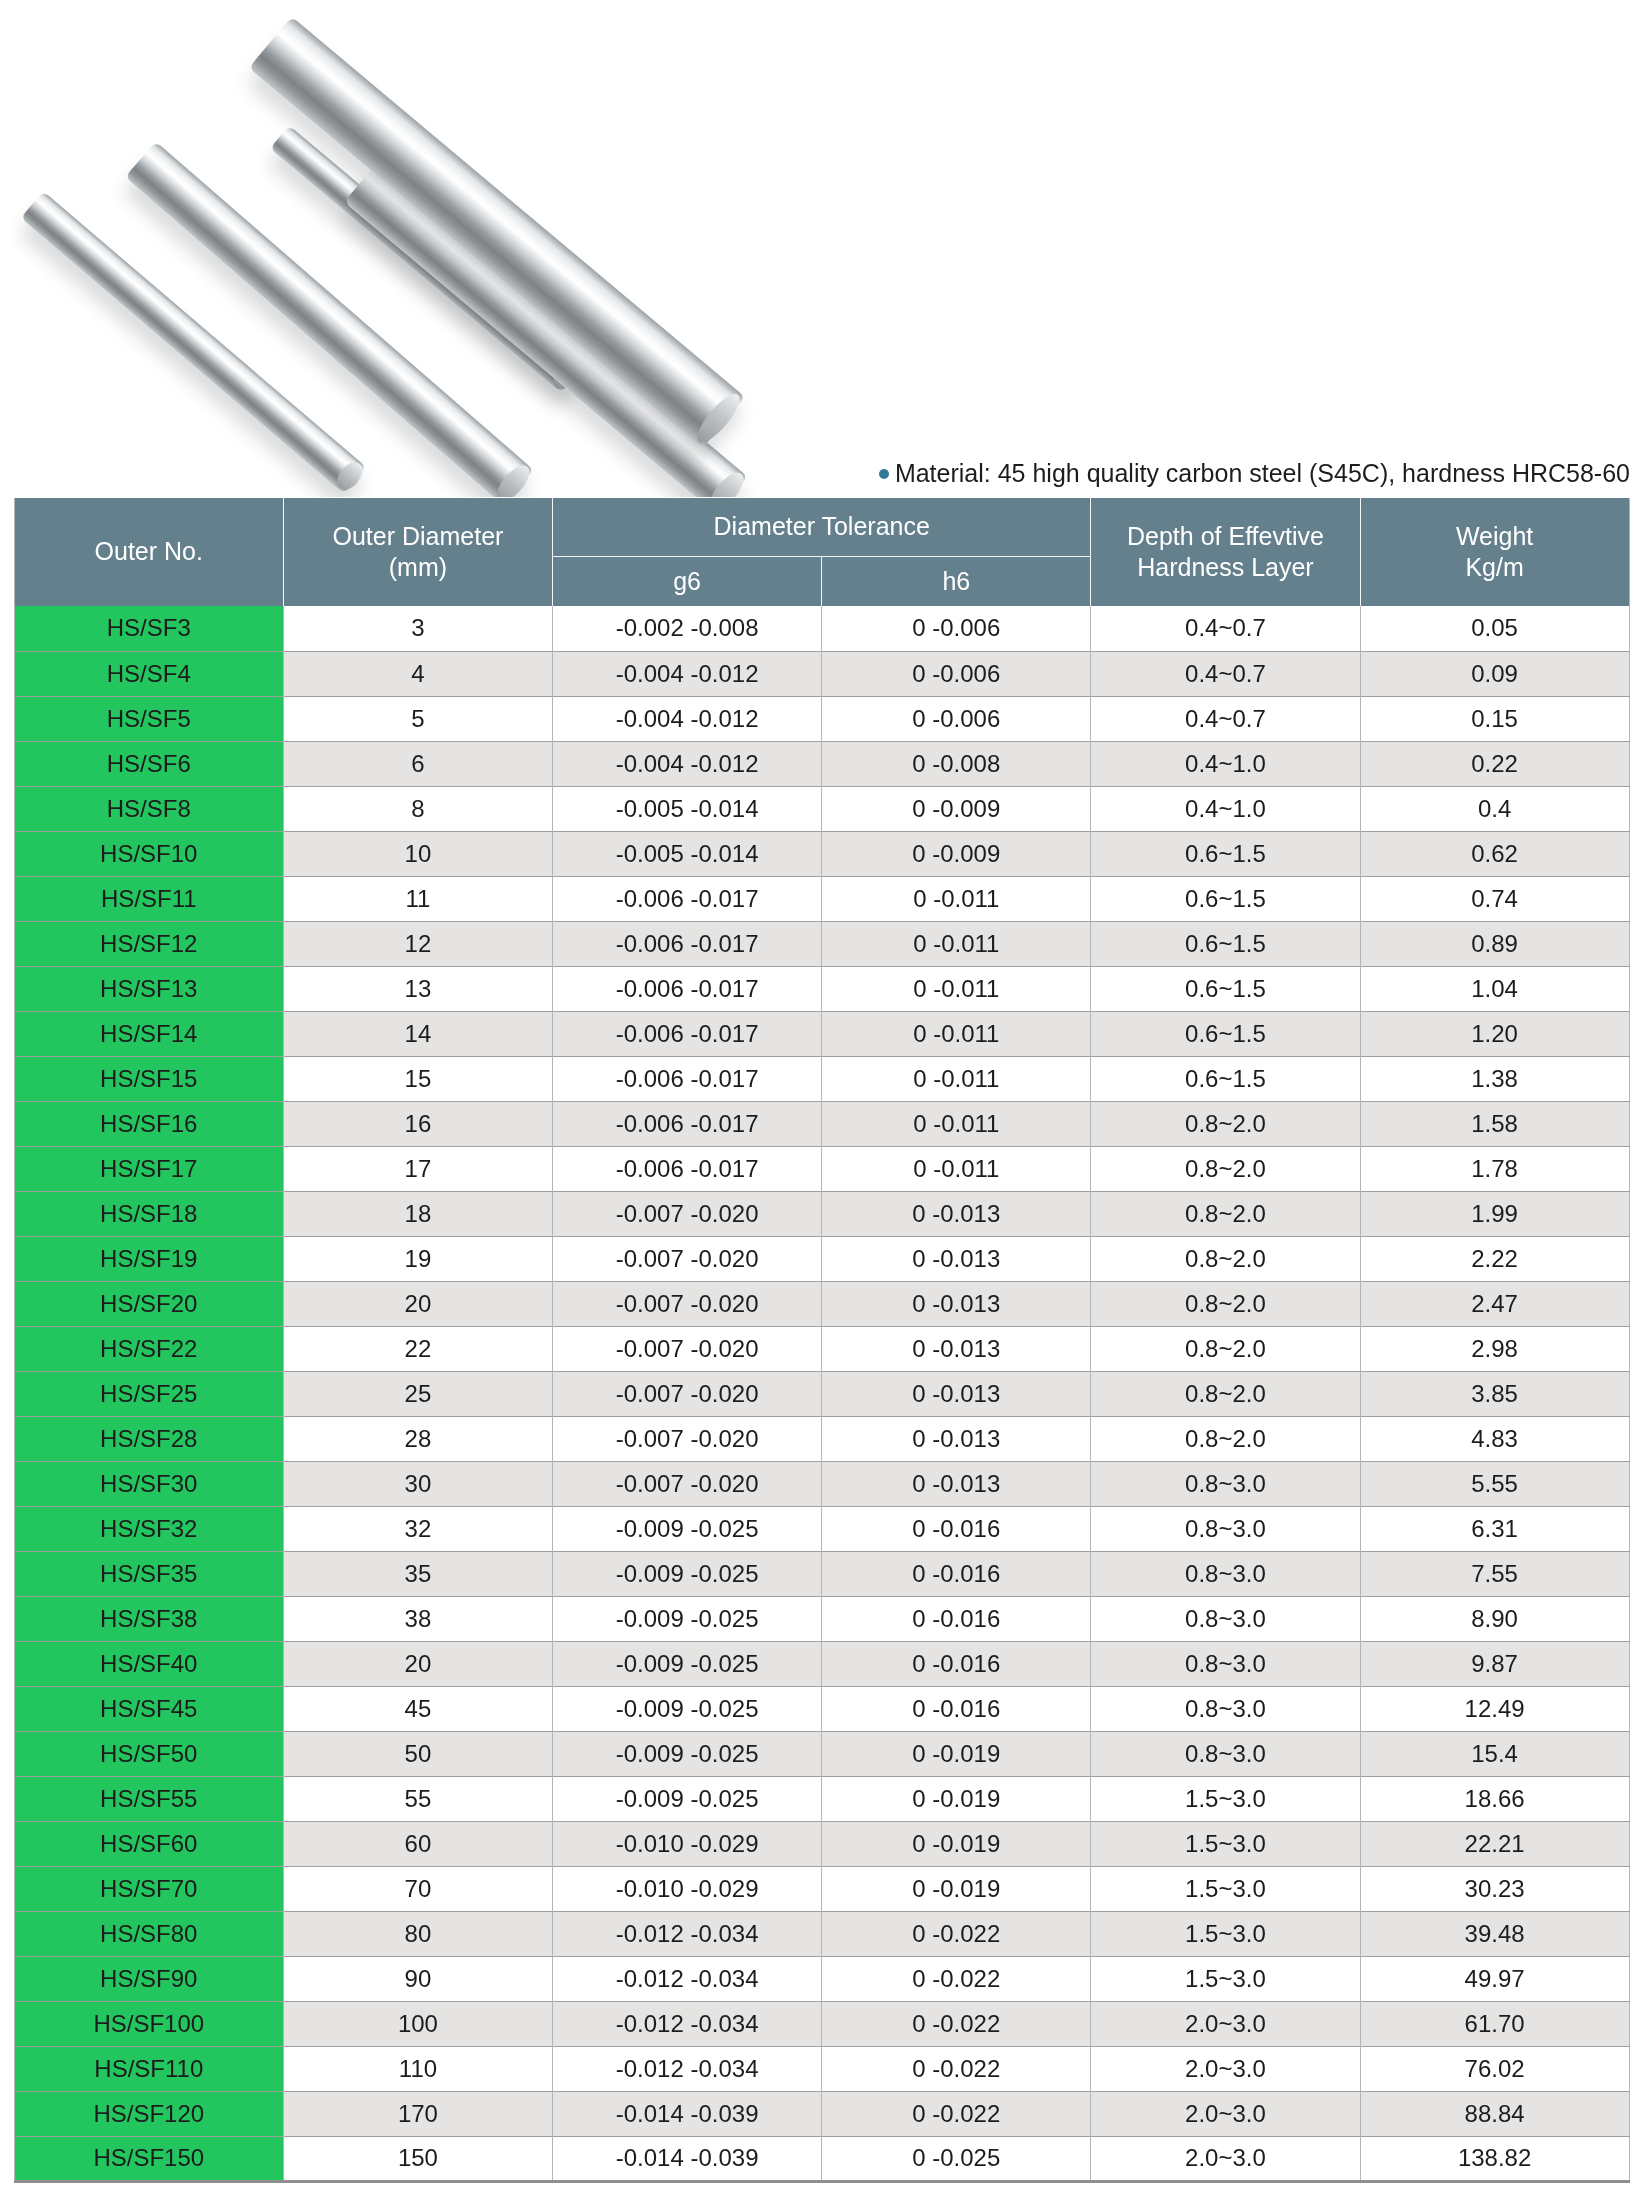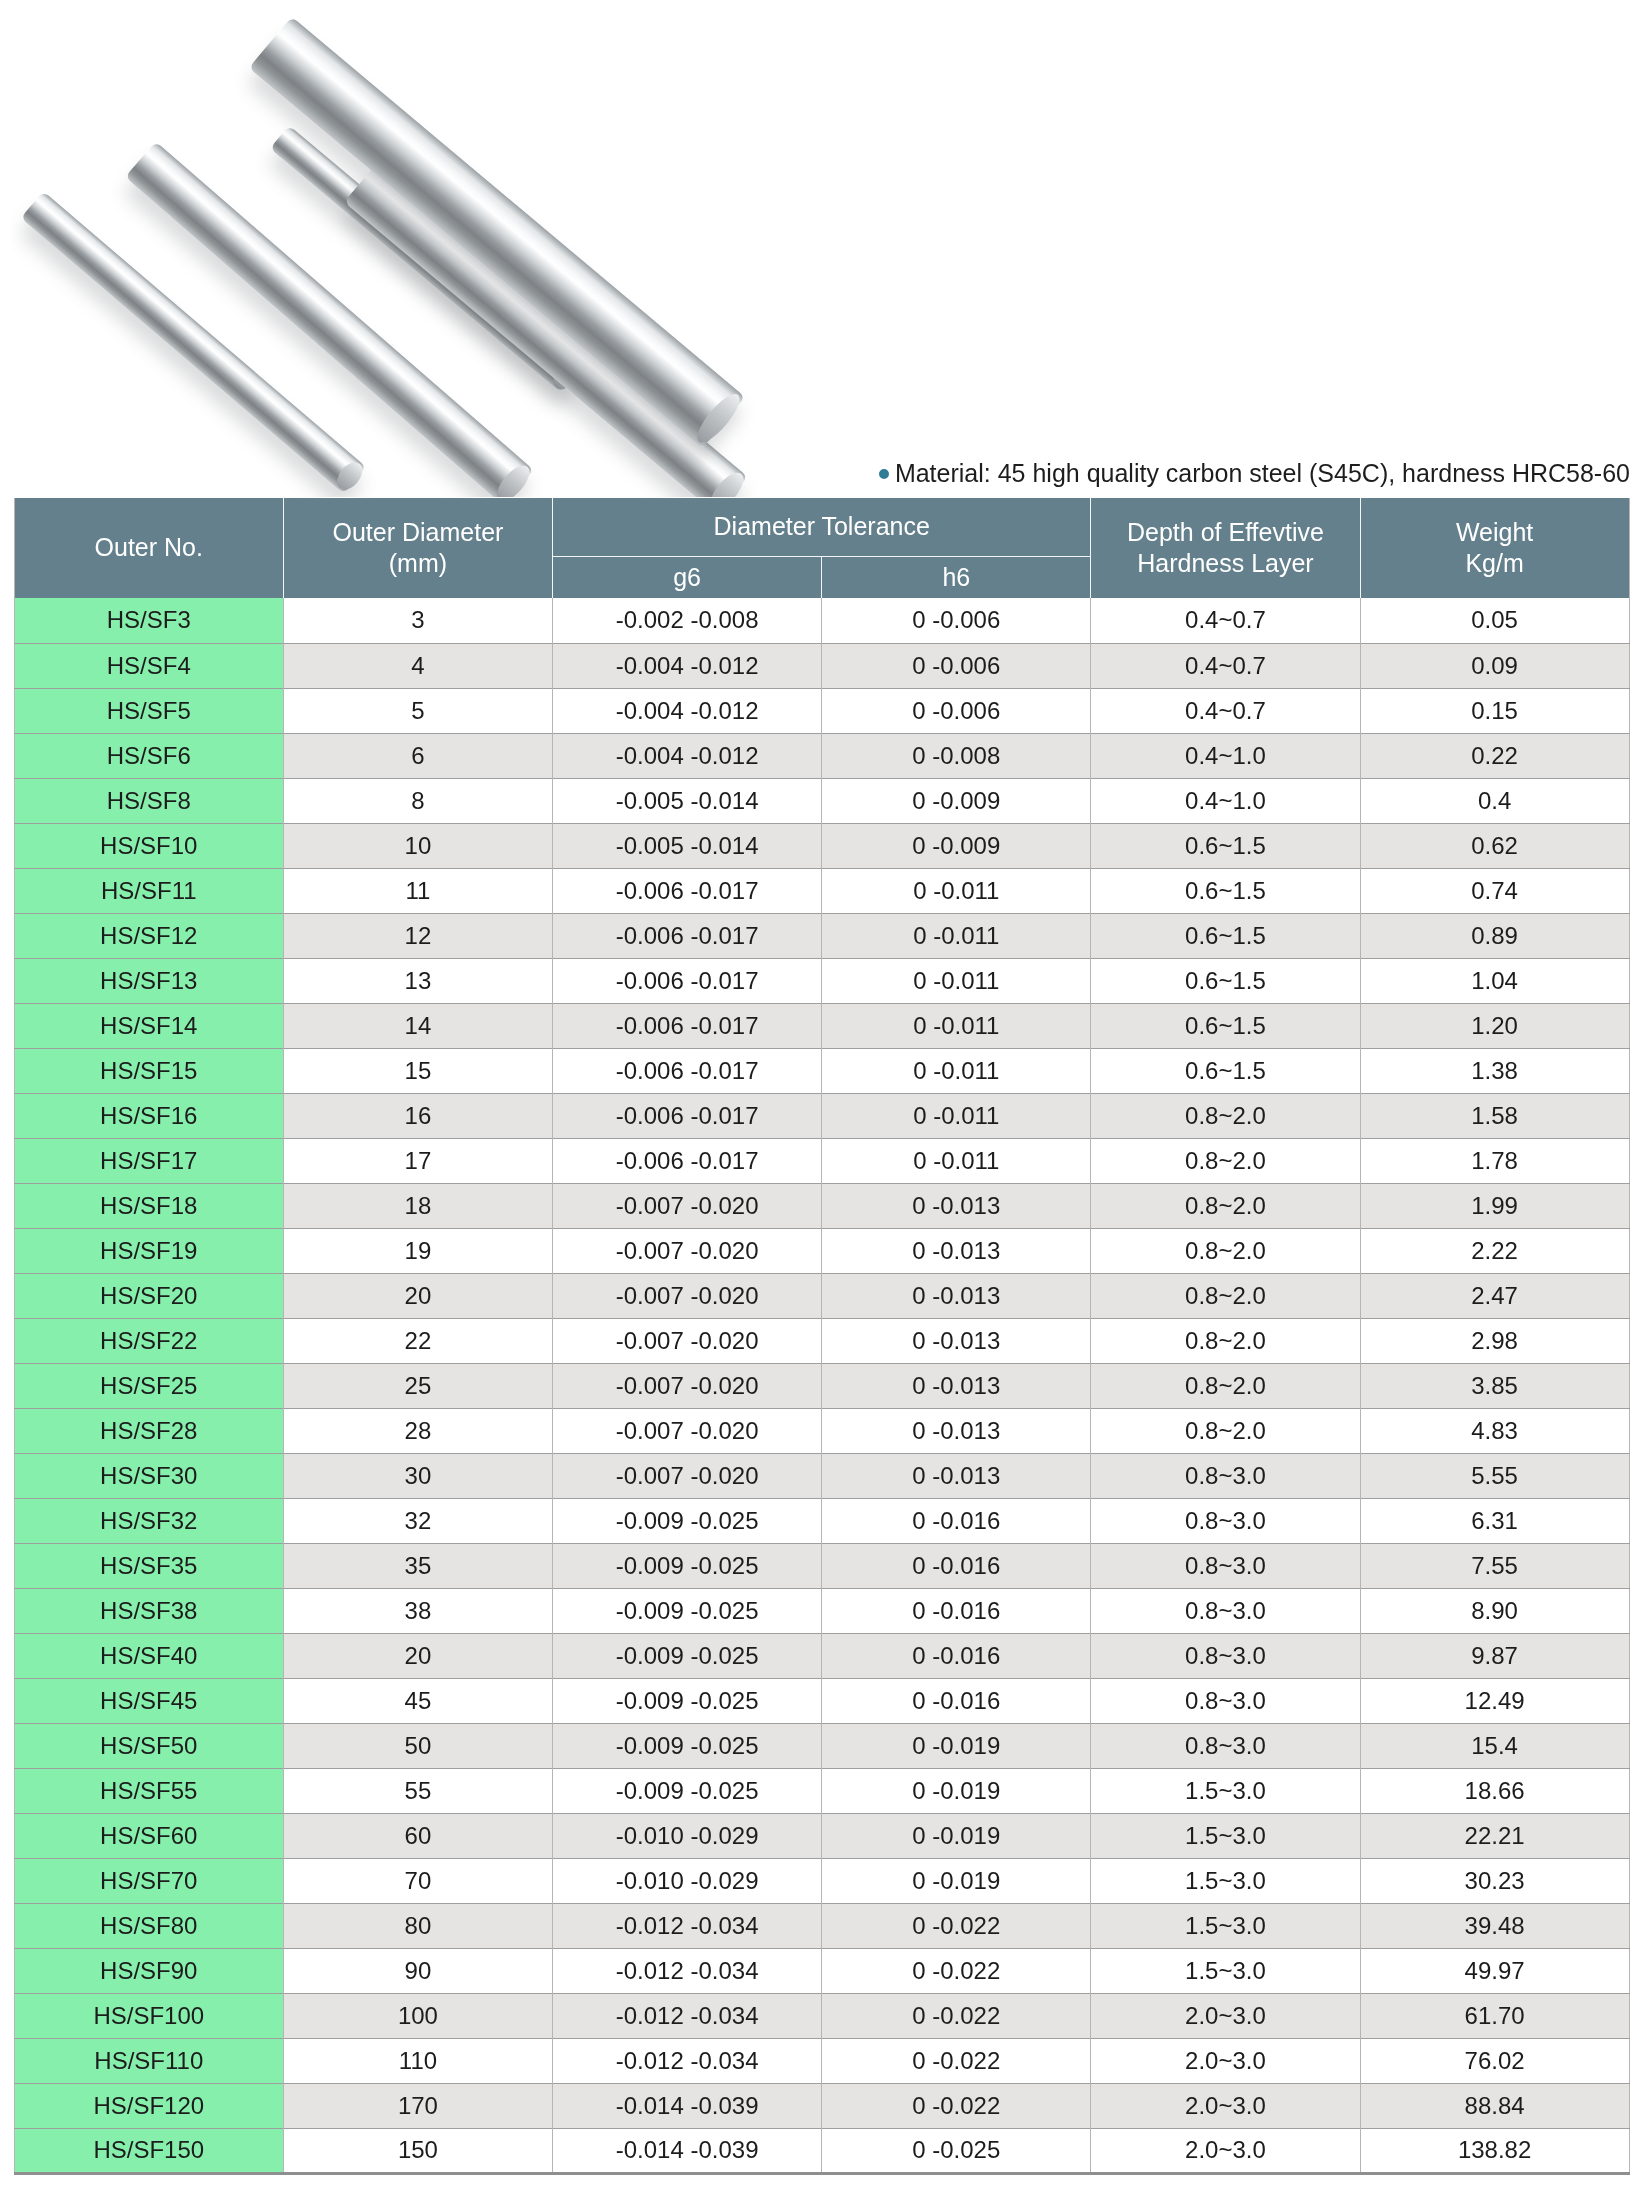--- a/index.html
+++ b/index.html
@@ -60,33 +60,33 @@
     border-left:0.8px solid #b5b5b5;
     border-right:0.8px solid #b5b5b5;
   }
   thead th {
     background:#64808c; color:#ffffff;
     font-weight:400; font-size:25px; line-height:1.25;
     text-align:center; vertical-align:middle;
     border-left:1.5px solid rgba(255,255,255,.92);
   }
   thead tr.h1 th { height:58px; }
-  thead tr.h2 th { height:42px; }
+  thead tr.h2 th { height:50px; }
   thead th.first { border-left:none; }
   thead th.tol   { border-bottom:1.5px solid rgba(255,255,255,.92); }
   tbody td {
     height:45px;
     text-align:center; vertical-align:middle;
     font-size:24px; color:#1c1c1c;
     background:#ffffff;
     border-top:1.5px solid #9f9f9f;
     border-left:0.8px solid #b5b5b5;
   }
   tbody tr:first-child td { border-top:none; }
-  tbody td:first-child { border-left:none; background:#86efac; }
+  tbody td:first-child { border-left:none; background:#22c55e; }
   tbody tr:nth-child(even) td:not(:first-child) { background:#e5e4e2; }
 </style>
 </head>
 <body>
 
 <div class="photo">
   <div class="rod rod-b"></div>
   <div class="rod rod-d"></div>
   <div class="rod rod-a"></div>
   <div class="rod rod-c"></div>

